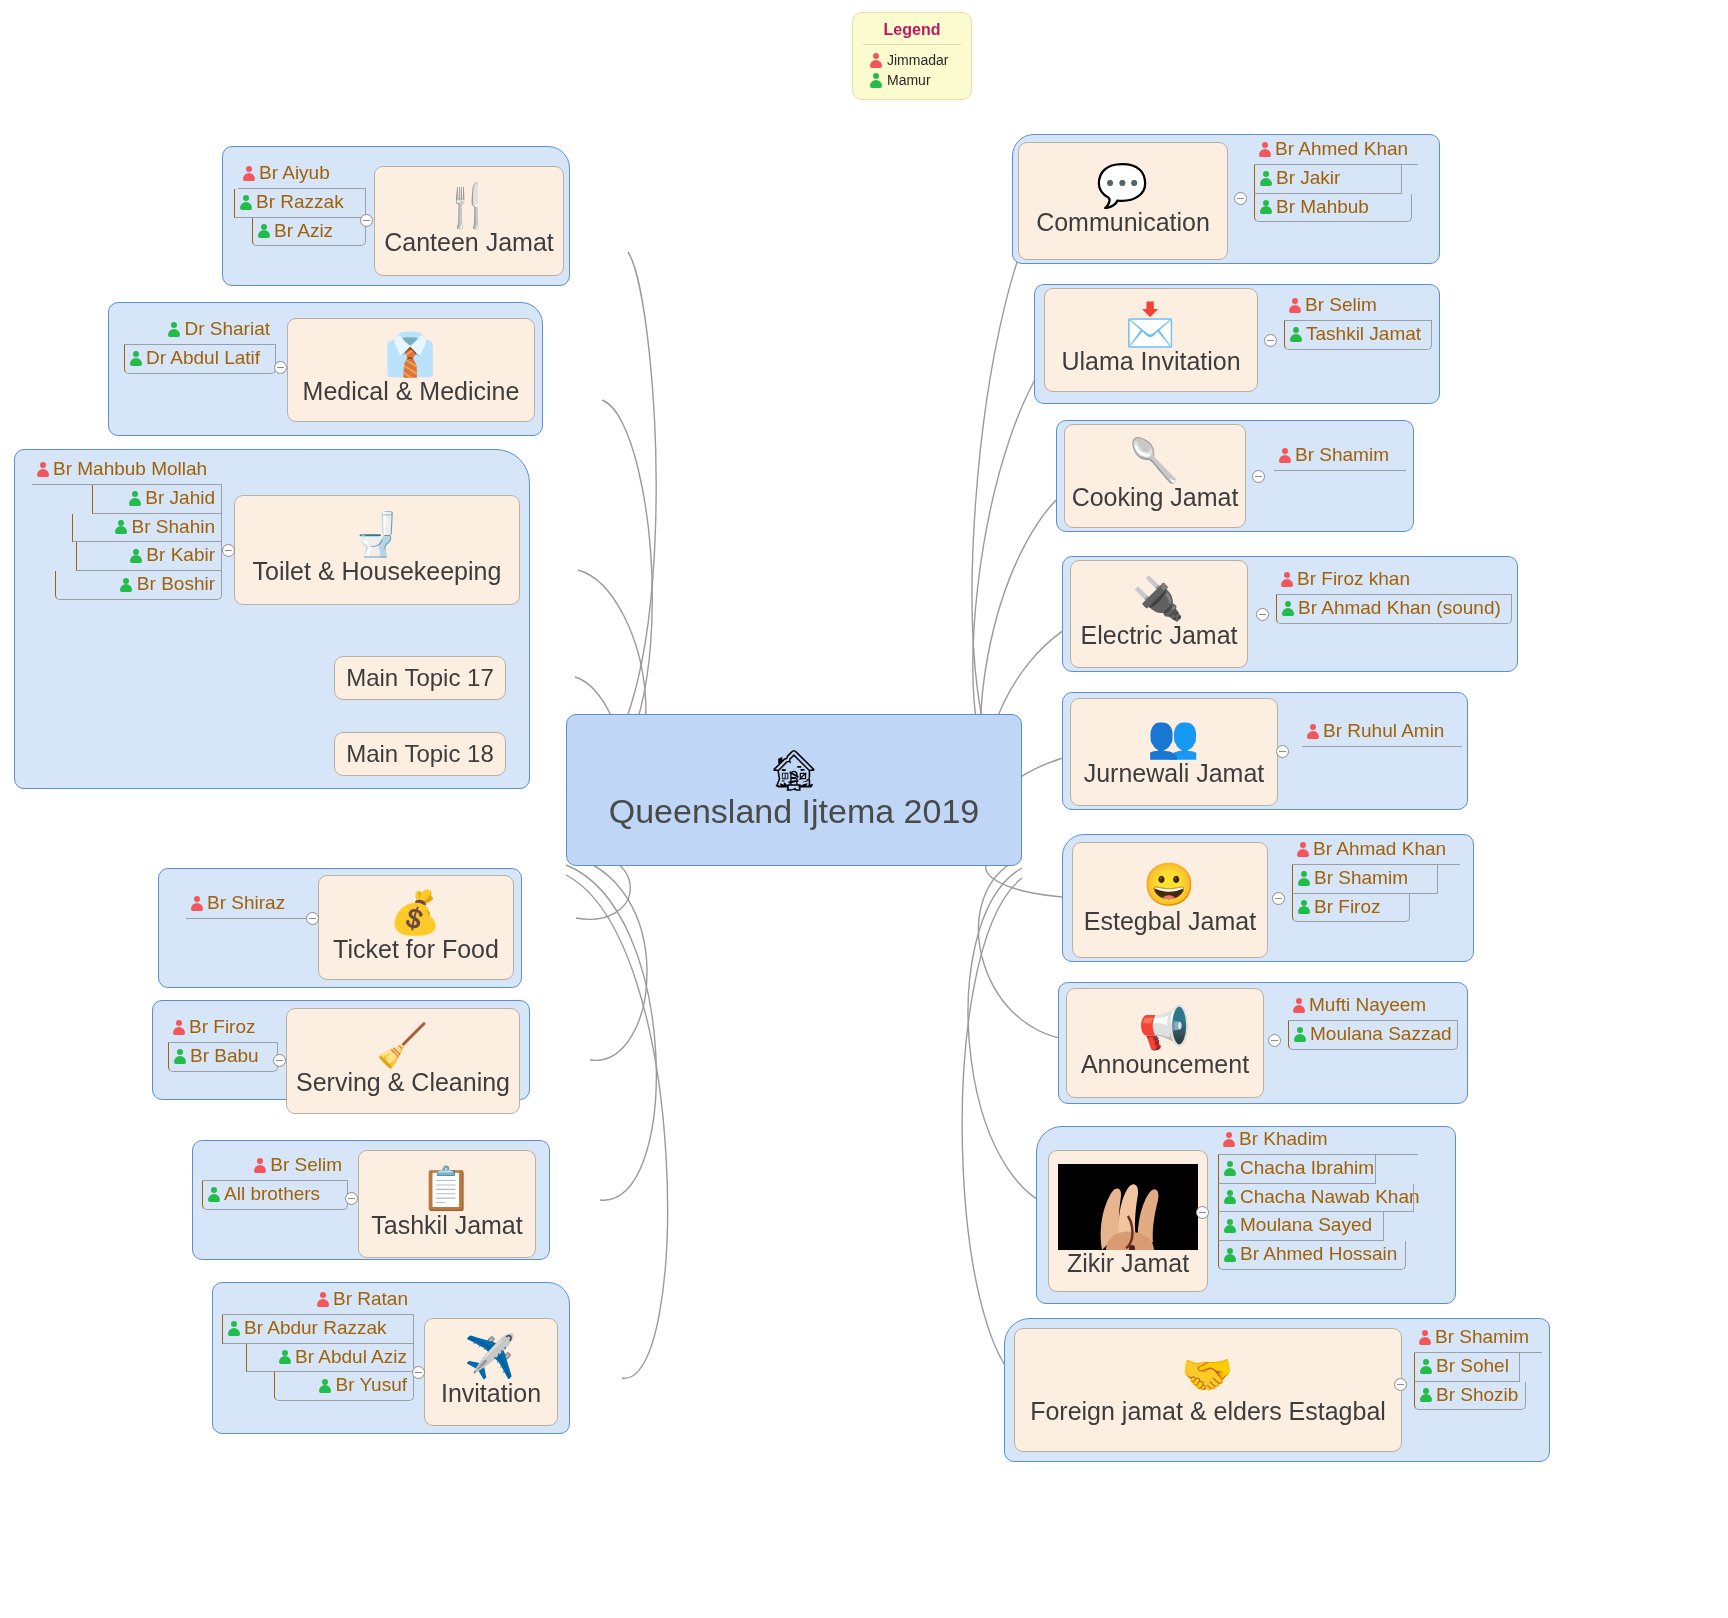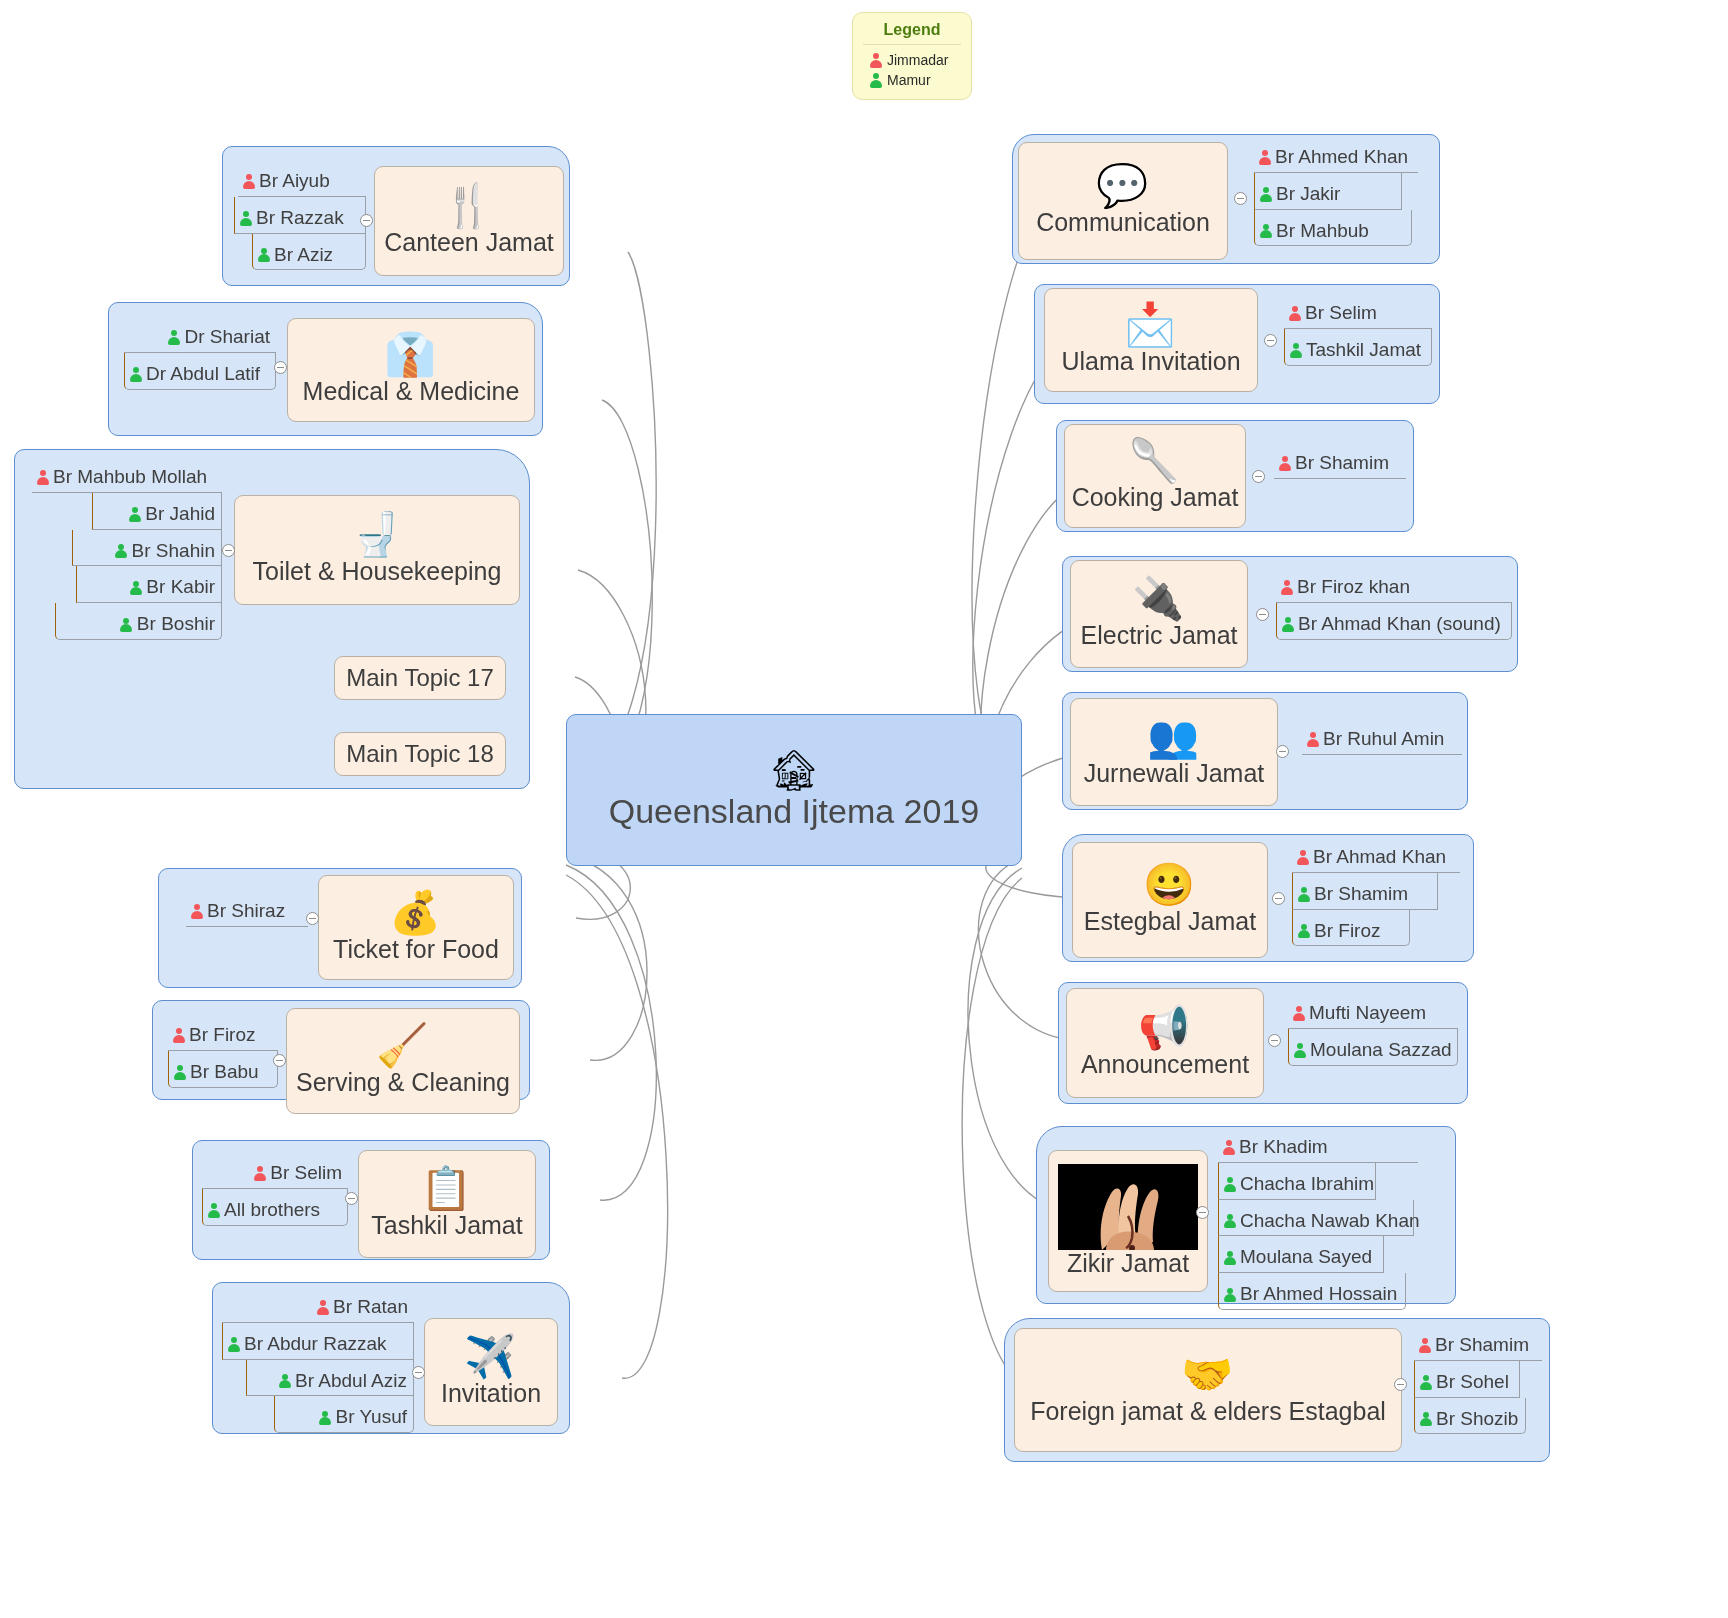--- a/index.html
+++ b/index.html
@@ -18,21 +18,21 @@
   
   .legend {
     position: absolute; left: 852px; top: 12px;
     width: 120px;
     background: #fbfbcf; border: 1px solid #e3e3a8;
     border-radius: 10px;
     padding: 8px 10px 9px 10px;
     z-index: 6;
   }
   .legend-title {
-    text-align: center; font-weight: bold; font-size: 16px; color: #4d7c0f;
+    text-align: center; font-weight: bold; font-size: 16px; color: #be185d;
     padding-bottom: 5px; border-bottom: 1px solid #e0e0b4; margin-bottom: 5px;
   }
   .legend-row { display: flex; align-items: center; gap: 5px; font-size: 14px; color: #2a2a2a; padding: 2px 0 2px 6px; }
 
   
   .p { display: inline-block; width: 13px; height: 15px; position: relative; flex: 0 0 13px; }
   .p::before { content: ""; position: absolute; left: 3.5px; top: 0.5px; width: 6px; height: 6px; border-radius: 50%; background: currentColor; }
   .p::after { content: ""; position: absolute; left: 0.5px; top: 7px; width: 12px; height: 8px; background: currentColor;
               border-radius: 6px 6px 2px 2px; }
   .jim { color: #f2565a; }
@@ -65,22 +65,22 @@
   }
   .topic .t-icon { font-size: 42px; line-height: 1; margin-bottom: 2px; }
 
   
   .topic.plain .t-label { font-size: 24px; }
 
   
   .names { position: absolute; z-index: 4; }
   .nrow {
     display: flex; align-items: center; gap: 4px;
-    font-size: 19px; color: #404040; white-space: nowrap;
-    padding: 10px 6px 3px 4px;
+    font-size: 19px; color: #a16207; white-space: nowrap;
+    padding: 2px 6px 3px 4px;
     line-height: 1.2;
   }
   .nrow.boxmid { border-left: 1px solid #a16207; border-right: 1px solid #9aa0a6; border-bottom: 1px solid #9aa0a6; }
   .nrow.ul { border-bottom: 1px solid #9aa0a6; }
   .nrow.right { justify-content: flex-end; }
 
   
   .knob {
     position: absolute; width: 13px; height: 13px; border-radius: 50%;
     background: #fff; border: 1px solid #8d8d8d; z-index: 5;

